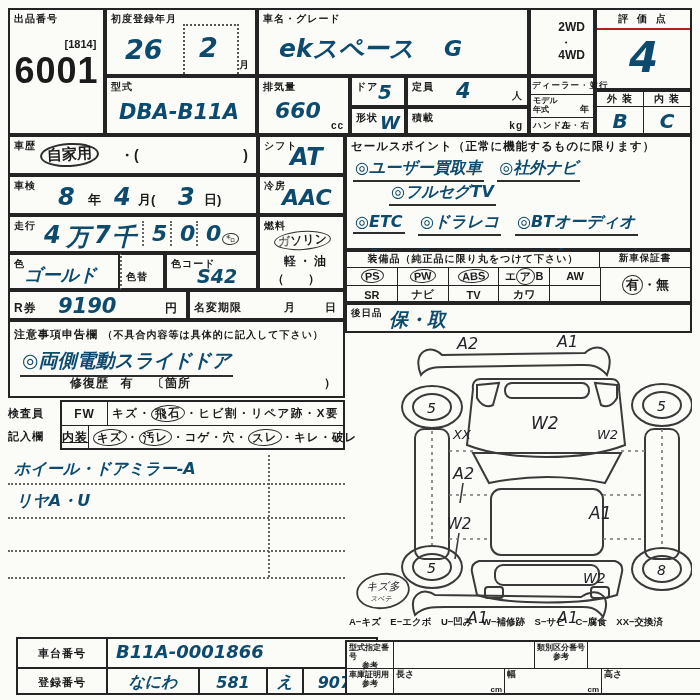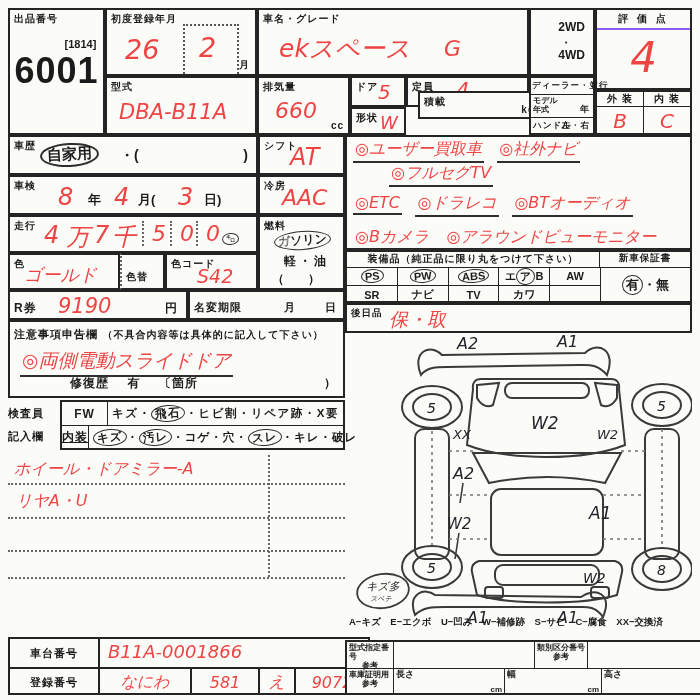--- a/index.html
+++ b/index.html
@@ -3,21 +3,21 @@
 <meta charset="utf-8">
 <style>
   html,body{margin:0;padding:0;background:#dcdcd8;}
   #sheet{position:relative;width:700px;height:700px;background:#fbfbf8;
          font-family:"Liberation Sans",sans-serif;color:#1b1b1b;overflow:hidden;}
   .cell{position:absolute;border:2px solid #242424;box-sizing:border-box;background:#fbfbf8;}
   .nob{position:absolute;box-sizing:border-box;}
   .lbl{font-size:10px;font-weight:bold;letter-spacing:1px;white-space:nowrap;}
   .lab{position:absolute;top:2px;left:4px;}
   .pr{font-weight:bold;}
-  .hw{font-family:"DejaVu Sans",sans-serif;font-style:italic;font-weight:400;color:#ef4444;white-space:nowrap;}
+  .hw{font-family:"DejaVu Sans",sans-serif;font-style:italic;font-weight:700;color:#0c4a6e;white-space:nowrap;}
   .oval{display:inline-block;border:2px solid #2e2e2e;border-radius:50%;padding:0 5px 1px 5px;transform:rotate(-3deg);}
   .oval2{display:inline-block;border:1.6px solid #2e2e2e;border-radius:50%;padding:0 3px;transform:rotate(-4deg);}
   .ul{display:inline-block;border-bottom:2px solid #2e2e2e;padding:0 2px 1px 2px;margin-right:9px;}
   .doth{position:absolute;border-top:2px dotted #666;}
   .dotv{position:absolute;border-left:2px dotted #666;}
   .ctr{display:flex;align-items:center;justify-content:center;}
   svg text{font-family:"DejaVu Sans",sans-serif;font-style:italic;fill:#23232a;}
   .tiny{font-size:8px;font-weight:bold;line-height:9px;}
 </style>
 </head>
@@ -46,21 +46,21 @@
     <span class="hw" style="position:absolute;left:185px;top:26px;font-size:22px;">G</span>
   </div>
 
   <div class="cell" style="left:529px;top:8px;width:66px;height:68px;">
     <div class="pr" style="position:absolute;right:8px;top:10px;font-size:12px;">2WD</div>
     <div class="pr" style="position:absolute;right:22px;top:26px;font-size:10px;">・</div>
     <div class="pr" style="position:absolute;right:8px;top:38px;font-size:12px;">4WD</div>
   </div>
 
   <div class="cell" style="left:595px;top:8px;width:97px;height:82px;">
-    <div class="lbl" style="text-align:center;border-bottom:2px solid #8b5cf6;padding:2px 0;letter-spacing:3px;">評 価 点</div>
+    <div class="lbl" style="text-align:center;border-bottom:2px solid #b91c1c;padding:2px 0;letter-spacing:3px;">評 価 点</div>
     <div class="hw ctr" style="height:54px;font-size:42px;">4</div>
   </div>
 
   <div class="cell" style="left:105px;top:76px;width:152px;height:59px;">
     <span class="lbl lab">型式</span>
     <span class="hw" style="position:absolute;left:12px;top:22px;font-size:21px;">DBA-B11A</span>
   </div>
 
   <div class="cell" style="left:257px;top:76px;width:93px;height:59px;">
     <span class="lbl lab">排気量</span>
@@ -74,21 +74,21 @@
   </div>
   <div class="cell" style="left:406px;top:76px;width:123px;height:31px;">
     <span class="lbl lab">定員</span>
     <span class="hw" style="position:absolute;left:48px;top:1px;font-size:21px;">4</span>
     <span class="lbl" style="position:absolute;right:4px;bottom:2px;">人</span>
   </div>
   <div class="cell" style="left:350px;top:107px;width:56px;height:28px;">
     <span class="lbl lab">形状</span>
     <span class="hw" style="position:absolute;left:28px;top:3px;font-size:18px;">W</span>
   </div>
-  <div class="cell" style="left:406px;top:91px;width:123px;height:28px;margin-left:12px;">
+  <div class="cell" style="left:406px;top:107px;width:123px;height:28px;">
     <span class="lbl lab">積載</span>
     <span class="lbl" style="position:absolute;right:4px;bottom:2px;">kg</span>
   </div>
 
   <div class="cell" style="left:529px;top:76px;width:66px;height:59px;">
     <div class="lbl" style="border-bottom:1.5px solid #242424;padding:2px 1px;font-size:8.5px;">ディーラー・並行</div>
     <div style="border-bottom:1.5px solid #242424;padding:1px;height:20px;position:relative;">
       <span class="tiny" style="position:absolute;left:2px;top:1px;">モデル</span>
       <span class="tiny" style="position:absolute;left:2px;top:10px;">年式</span>
       <span class="lbl" style="position:absolute;right:3px;bottom:1px;font-size:9px;">年</span>
@@ -177,21 +177,21 @@
     <span class="lbl" style="position:absolute;right:6px;top:8px;font-size:11px;">日</span>
   </div>
 
   <div class="cell" style="left:8px;top:320px;width:337px;height:78px;">
     <div style="padding:2px 4px;">
       <span class="lbl" style="font-size:11px;">注意事項申告欄</span>
       <span class="lbl" style="font-size:10px;">（不具合内容等は具体的に記入して下さい）</span>
     </div>
     <div class="hw ul" style="margin:4px 0 0 10px;font-size:19px;border-bottom-width:2px;">◎両側電動スライドドア</div>
     <div style="position:absolute;left:60px;bottom:4px;">
-      <span class="lbl" style="font-size:12px;margin-right:14px;">修復歴</span>
+      <span class="lbl" style="font-size:12px;margin-right:7px;">修復歴</span>
       <span class="lbl" style="font-size:12px;margin-right:14px;">有</span>
       <span class="lbl" style="font-size:12px;">〔箇所</span>
     </div>
     <span class="lbl" style="position:absolute;right:6px;bottom:4px;font-size:12px;">）</span>
   </div>
 
   <div class="nob" style="left:8px;top:402px;width:52px;height:48px;font-family:Liberation Serif, serif;">
     <div class="lbl" style="font-size:11px;margin-top:4px;">検査員</div>
     <div class="lbl" style="font-size:11px;margin-top:8px;">記入欄</div>
   </div>
@@ -214,20 +214,21 @@
     <div class="doth" style="left:0;top:28px;width:337px;"></div>
     <div class="doth" style="left:0;top:62px;width:337px;"></div>
     <div class="doth" style="left:0;top:95px;width:337px;"></div>
     <div class="doth" style="left:0;top:122px;width:337px;"></div>
     <div class="dotv" style="left:260px;top:0;height:122px;"></div>
     <span class="hw" style="position:absolute;left:6px;top:4px;font-size:16px;">ホイール・ドアミラー-A</span>
     <span class="hw" style="position:absolute;left:8px;top:36px;font-size:16px;">リヤA・U</span>
   </div>
 
   <div class="cell" style="left:345px;top:135px;width:347px;height:115px;">
+    <div class="lbl" style="padding:2px 4px;font-size:11.5px;">セールスポイント（正常に機能するものに限ります）</div>
     <div style="padding:2px 6px;">
       <span class="hw ul" style="font-size:16px;">◎ユーザー買取車</span>
       <span class="hw ul" style="font-size:16px;">◎社外ナビ</span>
       <span class="hw ul" style="font-size:16px;margin-left:36px;">◎フルセグTV</span>
     </div>
     <div style="padding:4px 6px;">
       <span class="hw ul" style="font-size:16px;">◎ETC</span>
       <span class="hw ul" style="font-size:16px;">◎ドラレコ</span>
       <span class="hw ul" style="font-size:16px;">◎BTオーディオ</span>
     </div>
@@ -351,21 +352,21 @@
       <text x="122" y="290" font-size="16">A1</text>
       <text x="212" y="290" font-size="16">A1</text>
 
       <ellipse cx="38" cy="258" rx="26" ry="17" fill="none" stroke="#3a3a3a" stroke-width="1.8" transform="rotate(-8 38 258)"></ellipse>
       <text x="38" y="257" font-size="11" text-anchor="middle">キズ多</text>
       <text x="36" y="268" font-size="7" text-anchor="middle">スベテ</text>
     </svg>
     <div class="lbl" style="position:absolute;left:4px;bottom:-4px;font-size:9.5px;letter-spacing:0;">A−キズ　E−エクボ　U−凹み　W−補修跡　S−サビ　C−腐食　XX−交換済</div>
   </div>
 
-  <div class="cell" style="left:8px;top:637px;width:362px;height:58px;">
+  <div class="cell" style="left:16px;top:637px;width:362px;height:58px;">
     <div style="display:flex;height:28px;border-bottom:2px solid #242424;">
       <div class="lbl ctr" style="width:88px;border-right:2px solid #242424;font-size:11px;">車台番号</div>
       <div class="hw" style="flex:1;font-size:18px;padding:2px 8px;">B11A-0001866</div>
     </div>
     <div style="display:flex;height:26px;">
       <div class="lbl ctr" style="width:88px;border-right:2px solid #242424;font-size:11px;">登録番号</div>
       <div class="hw ctr" style="width:90px;border-right:2px solid #242424;font-size:16px;">なにわ</div>
       <div class="hw ctr" style="width:66px;border-right:2px solid #242424;font-size:16px;">581</div>
       <div class="hw ctr" style="width:34px;border-right:2px solid #242424;font-size:16px;">え</div>
       <div class="hw ctr" style="flex:1;font-size:16px;">9072</div>

